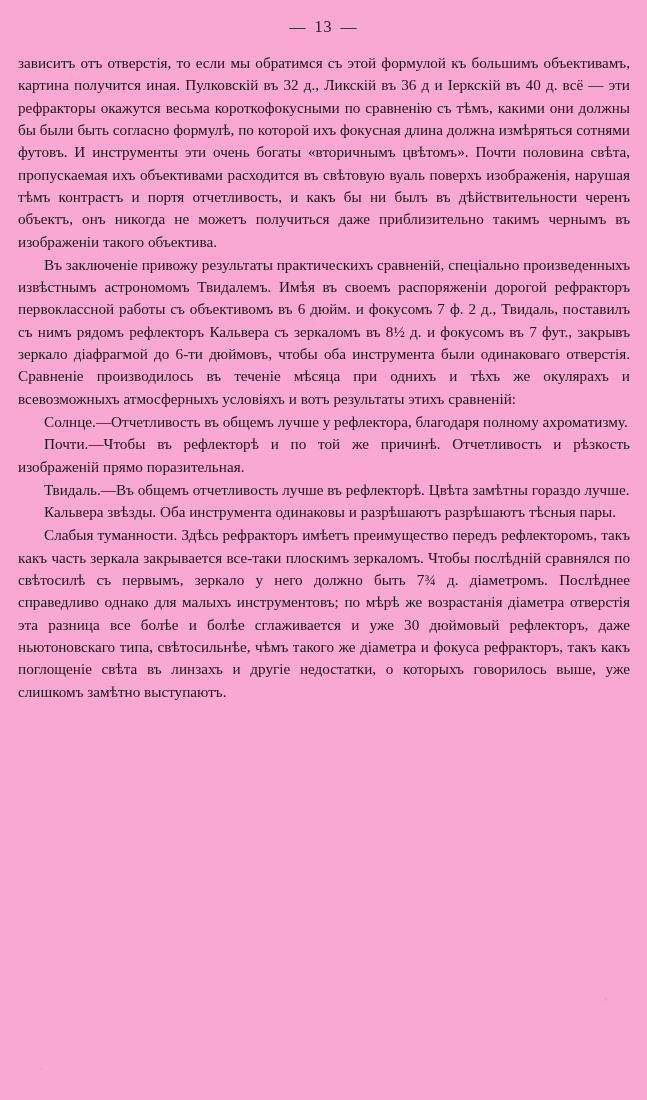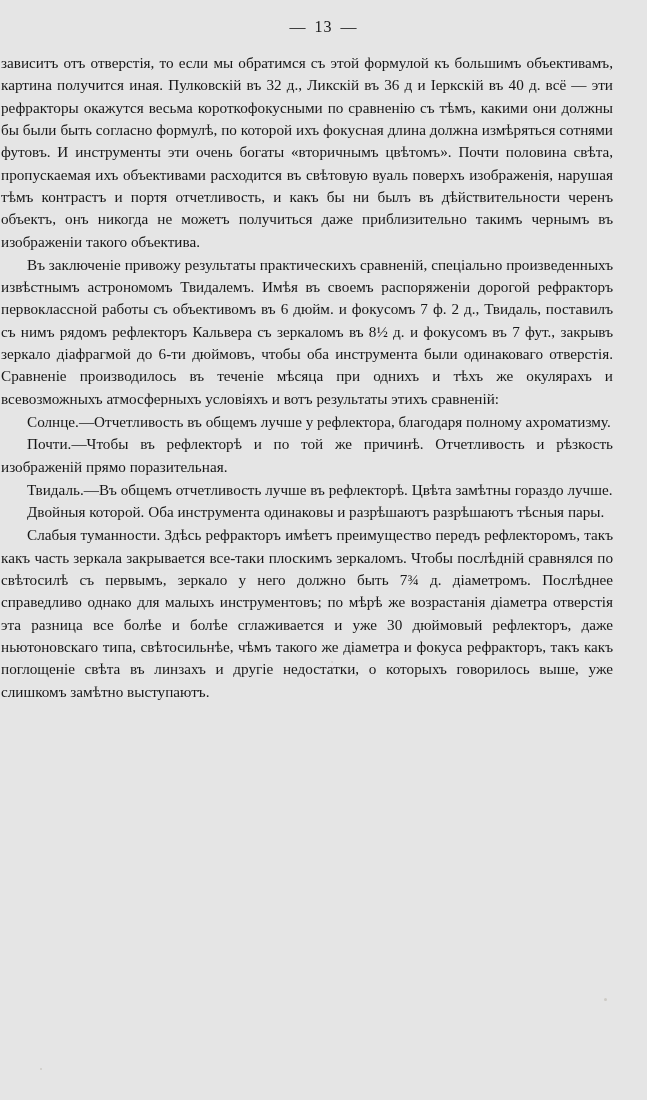--- a/index.html
+++ b/index.html
@@ -10,42 +10,42 @@
   body {
     width: 647px;
     height: 1100px;
     position: relative;
     font-family: "Liberation Serif", serif;
     color: #1a1a1a;
   }
   .page {
     position: absolute;
     inset: 0;
-    background: #e5e5e5;
+    background: #f9a8d4;
     padding-left: 8px;
   }
   .page-header {
     position: absolute;
     top: 18px;
     left: 0;
     right: 0;
     text-align: center;
     font-family: "Liberation Serif", serif;
     font-size: 16px;
     letter-spacing: 1px;
     color: #1a1a1a;
   }
   .page-header .dash {
     display: inline-block;
     margin: 0 8px;
   }
   .body-text {
     position: absolute;
     top: 52px;
-    left: 1px;
+    left: 18px;
     width: 612px;
     font-size: 15.2px;
     line-height: 1.47;
     text-align: justify;
     text-justify: inter-word;
     color: #161616;
     hyphens: none;
   }
   .para {
     margin: 0 0 0.5px 0;
@@ -91,21 +91,21 @@
 
     <p class="para indent">
       <span class="lead">Почти.</span><span>—Чтобы въ рефлекторѣ и по той же причинѣ. Отчетливость и рѣзкость изображеній прямо поразительная.</span>
     </p>
 
     <p class="para indent">
       <span class="lead">Твидаль.</span><span>—Въ общемъ отчетливость лучше въ рефлекторѣ. Цвѣта замѣтны гораздо лучше.</span>
     </p>
 
     <p class="para indent">
-      <span class="lead">Двойныя которой.</span><span> Оба инструмента одинаковы и разрѣшаютъ разрѣшаютъ тѣсныя пары.</span>
+      <span class="lead">Кальвера звѣзды.</span><span> Оба инструмента одинаковы и разрѣшаютъ разрѣшаютъ тѣсныя пары.</span>
     </p>
 
     <p class="para indent">
       <span class="lead">Слабыя туманности.</span><span> Здѣсь рефракторъ имѣетъ преимущество передъ рефлекторомъ, такъ какъ часть зеркала закрывается все-таки плоскимъ зеркаломъ. Чтобы послѣдній сравнялся по свѣтосилѣ съ первымъ, зеркало у него должно быть 7¾ д. діаметромъ. Послѣднее справедливо однако для малыхъ инструментовъ; по мѣрѣ же возрастанія діаметра отверстія эта разница все болѣе и болѣе сглаживается и уже 30 дюймовый рефлекторъ, даже ньютоновскаго типа, свѣтосильнѣе, чѣмъ такого же діаметра и фокуса рефракторъ, такъ какъ поглощеніе свѣта въ линзахъ и другіе недостатки, о которыхъ говорилось выше, уже слишкомъ замѣтно выступаютъ.</span>
     </p>
 
   </div>
 
   <div class="speck" style="left:604px; top:998px; width:3px; height:3px;"></div>
   <div class="speck" style="left:40px; top:1068px; width:2px; height:2px;"></div>

